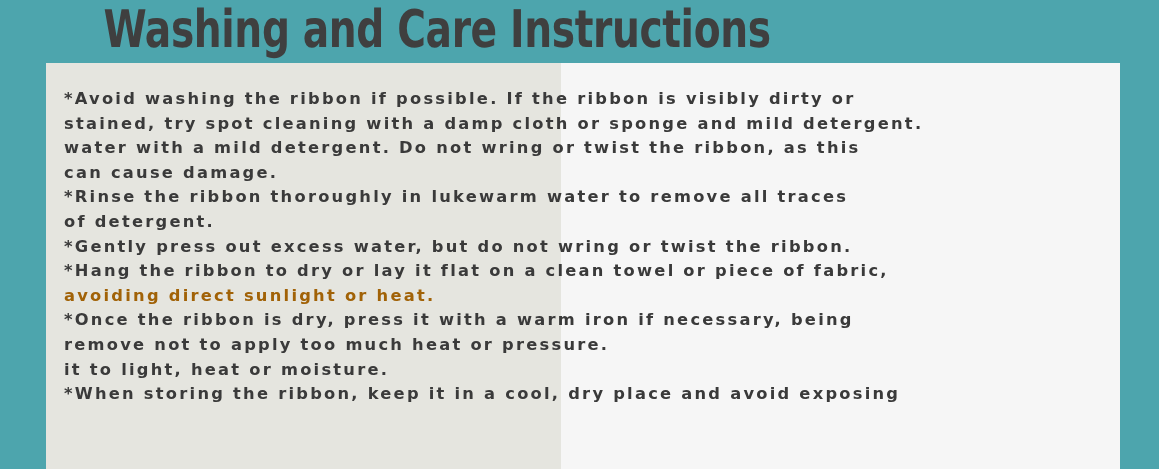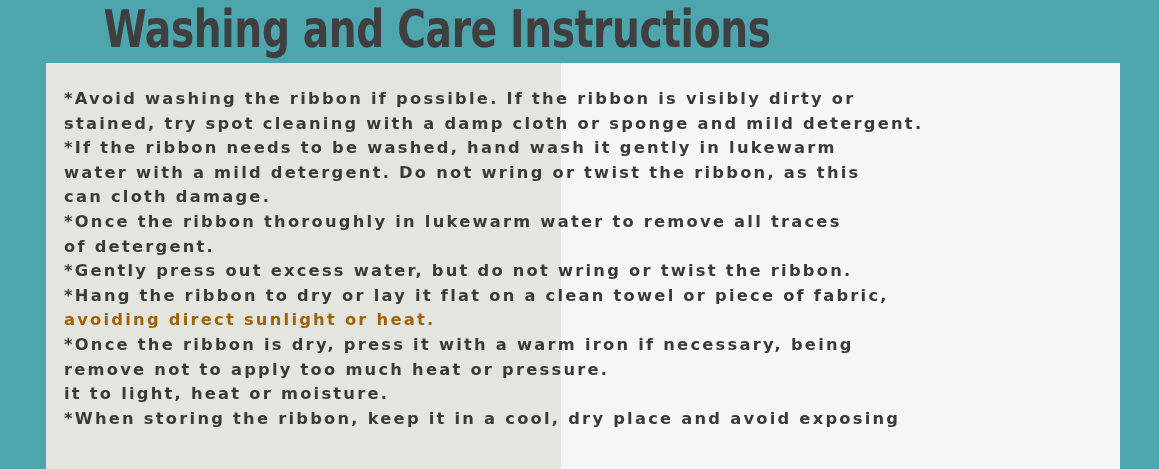--- a/index.html
+++ b/index.html
@@ -99,24 +99,23 @@
 
   <div id="title-bar">
     <h1 id="page-title" style="color: rgb(63, 63, 63);">Washing and Care Instructions</h1>
   </div>
 
   <div id="content-panel" style="background: rgb(246, 246, 246);">
     <div id="panel-left-shade" style="background: rgb(229, 229, 223);"></div>
     <ul id="instructions-list">
         <li class="instruction-line" style="color: rgb(58, 58, 58);">*Avoid washing the ribbon if possible. If the ribbon is visibly dirty or</li>
         <li class="instruction-line" style="color: rgb(58, 58, 58);">stained, try spot cleaning with a damp cloth or sponge and mild detergent.</li>
-        <li class="instruction-line" style="color: rgb(58, 58, 58);">*If the ribbon needs to be washed, hand wash it gently in lukewarm</li>
         <li class="instruction-line" style="color: rgb(58, 58, 58);">water with a mild detergent. Do not wring or twist the ribbon, as this</li>
-        <li class="instruction-line" style="color: rgb(58, 58, 58);">can cloth damage.</li>
-        <li class="instruction-line" style="color: rgb(58, 58, 58);">*Once the ribbon thoroughly in lukewarm water to remove all traces</li>
+        <li class="instruction-line" style="color: rgb(58, 58, 58);">can cause damage.</li>
+        <li class="instruction-line" style="color: rgb(58, 58, 58);">*Rinse the ribbon thoroughly in lukewarm water to remove all traces</li>
         <li class="instruction-line" style="color: rgb(58, 58, 58);">of detergent.</li>
         <li class="instruction-line" style="color: rgb(58, 58, 58);">*Gently press out excess water, but do not wring or twist the ribbon.</li>
         <li class="instruction-line" style="color: rgb(58, 58, 58);">*Hang the ribbon to dry or lay it flat  on a clean towel or piece of fabric,</li>
         <li class="instruction-line" style="color: #a16207;">avoiding direct sunlight or heat.</li>
         <li class="instruction-line" style="color: rgb(58, 58, 58);">*Once the ribbon is dry, press it with a warm iron if necessary, being</li>
         <li class="instruction-line" style="color: rgb(58, 58, 58);">remove not to apply too much heat or pressure.</li>
         <li class="instruction-line" style="color: rgb(58, 58, 58);">it to light, heat or moisture.</li>
         <li class="instruction-line" style="color: rgb(58, 58, 58);">*When storing the ribbon, keep it in a cool, dry place and avoid exposing</li>
       </ul>
   </div>

